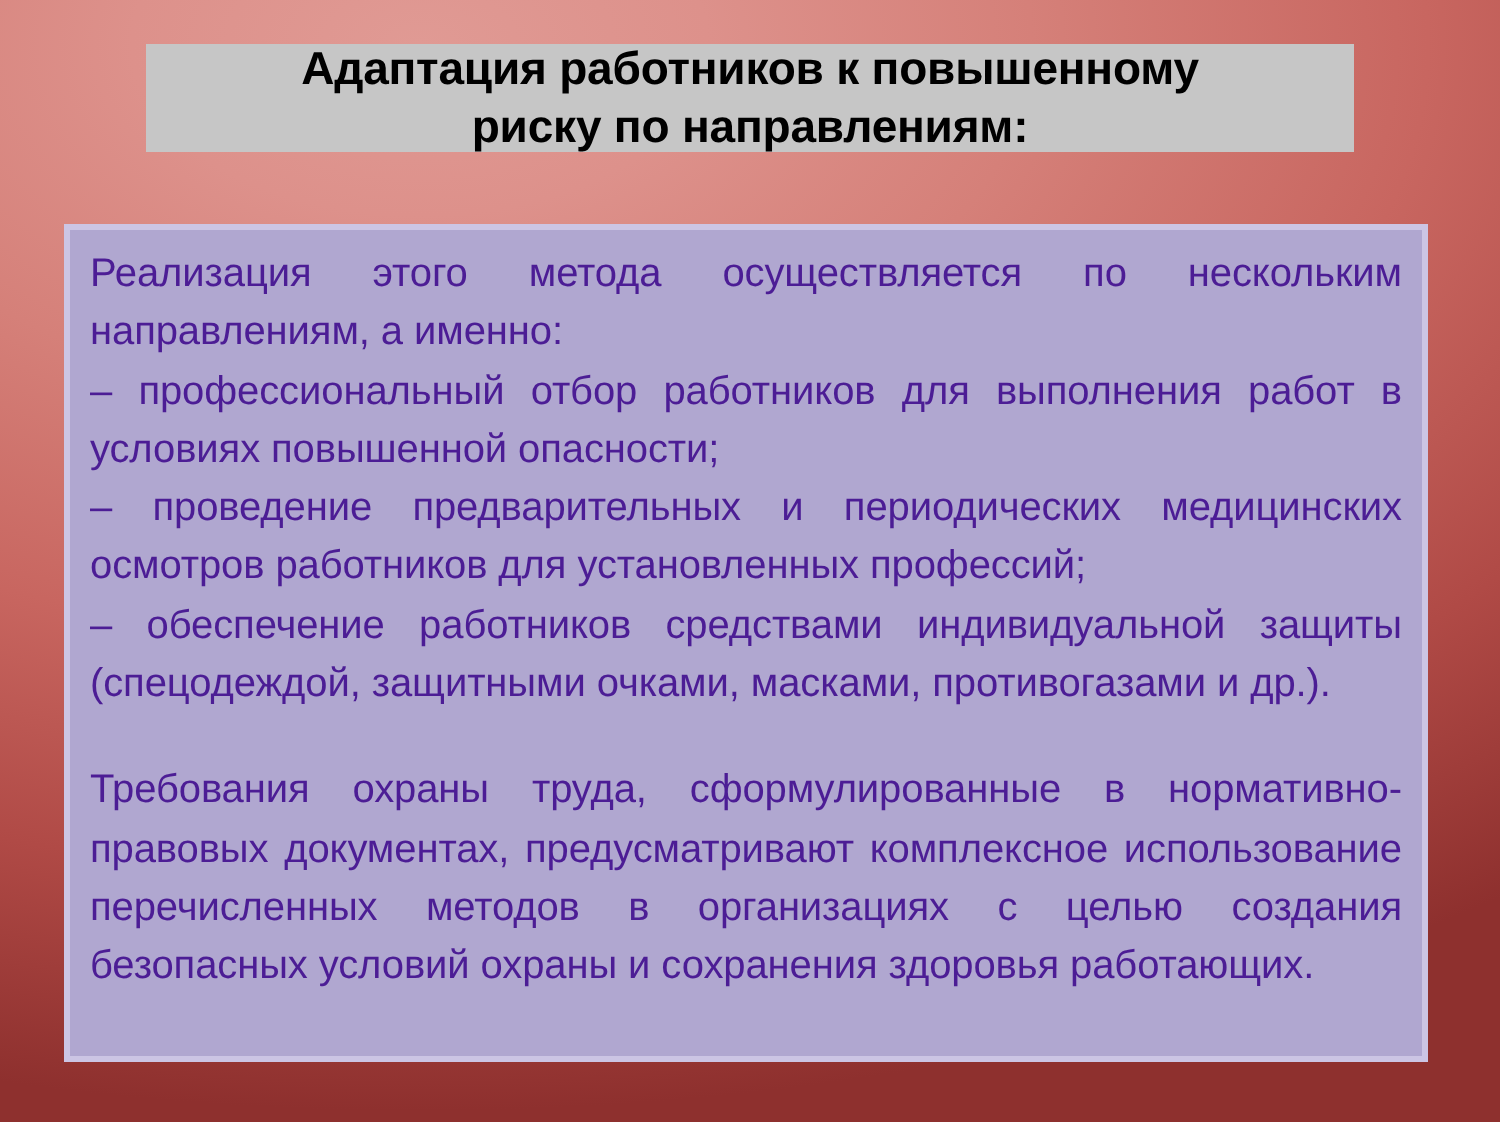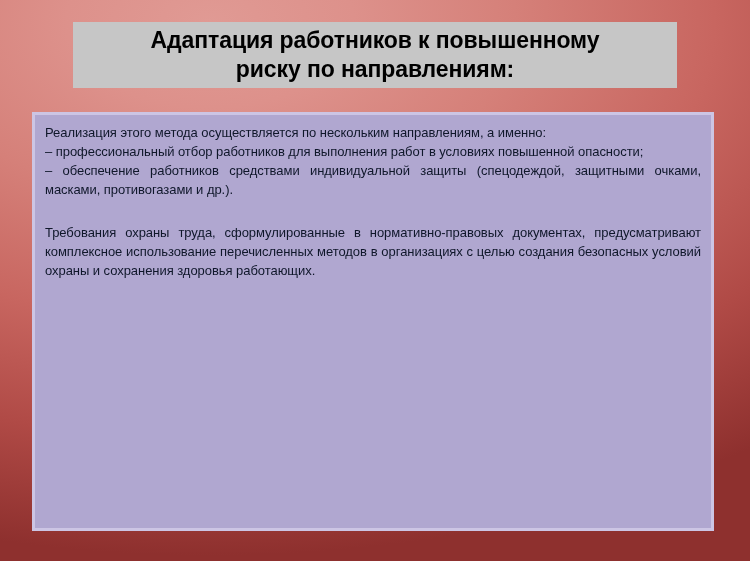--- a/index.html
+++ b/index.html
@@ -30,21 +30,21 @@
           #8e302e 100%);
     overflow: hidden;
   }
 
   
   #title-plate {
     position: absolute;
     left: 73px;
     top: 22px;
     width: 604px;
-    height: 66px;
+    height: 54px;
     background: #c6c6c6;
     box-sizing: border-box;
     display: flex;
     align-items: center;
     justify-content: center;
   }
   #title-text {
     display: block;
     width: 100%;
     text-align: center;
@@ -71,23 +71,23 @@
     padding: 8px 10px 10px 10px;
   }
   #body-inner {
     width: 100%;
     height: 100%;
     box-sizing: border-box;
   }
 
   .para {
     margin: 0;
-    font-size: 13px;
+    font-size: 20px;
     line-height: 1.465;
-    color: #0f172a;
+    color: #4c1d95;
     text-align: justify;
     text-justify: inter-word;
     letter-spacing: -0.05px;
     word-spacing: 0px;
   }
   .para.last-line-left {
     text-align-last: left;
   }
   .gap {
     height: 24px;
@@ -104,20 +104,21 @@
   </div>
 
   <div id="body-plate">
     <div id="body-inner">
 
       <p class="para last-line-left">Реализация этого метода осуществляется по нескольким направлениям, а именно:</p>
 
       <p class="para last-line-left">– профессиональный отбор работников для выполнения работ в условиях повышенной опасности;</p>
 
 
+      <p class="para last-line-left">– проведение предварительных и периодических медицинских осмотров работников для установленных профессий;</p>
 
       <p class="para last-line-left">– обеспечение работников средствами индивидуальной защиты (спецодеждой, защитными очками, масками, противогазами и др.).</p>
 
       <div class="gap"></div>
 
       <p class="para last-line-left">Требования охраны труда, сформулированные в нормативно-правовых документах, предусматривают комплексное использование перечисленных методов в организациях с целью создания безопасных условий охраны и сохранения здоровья работающих.</p>
 
     </div>
   </div>
 

